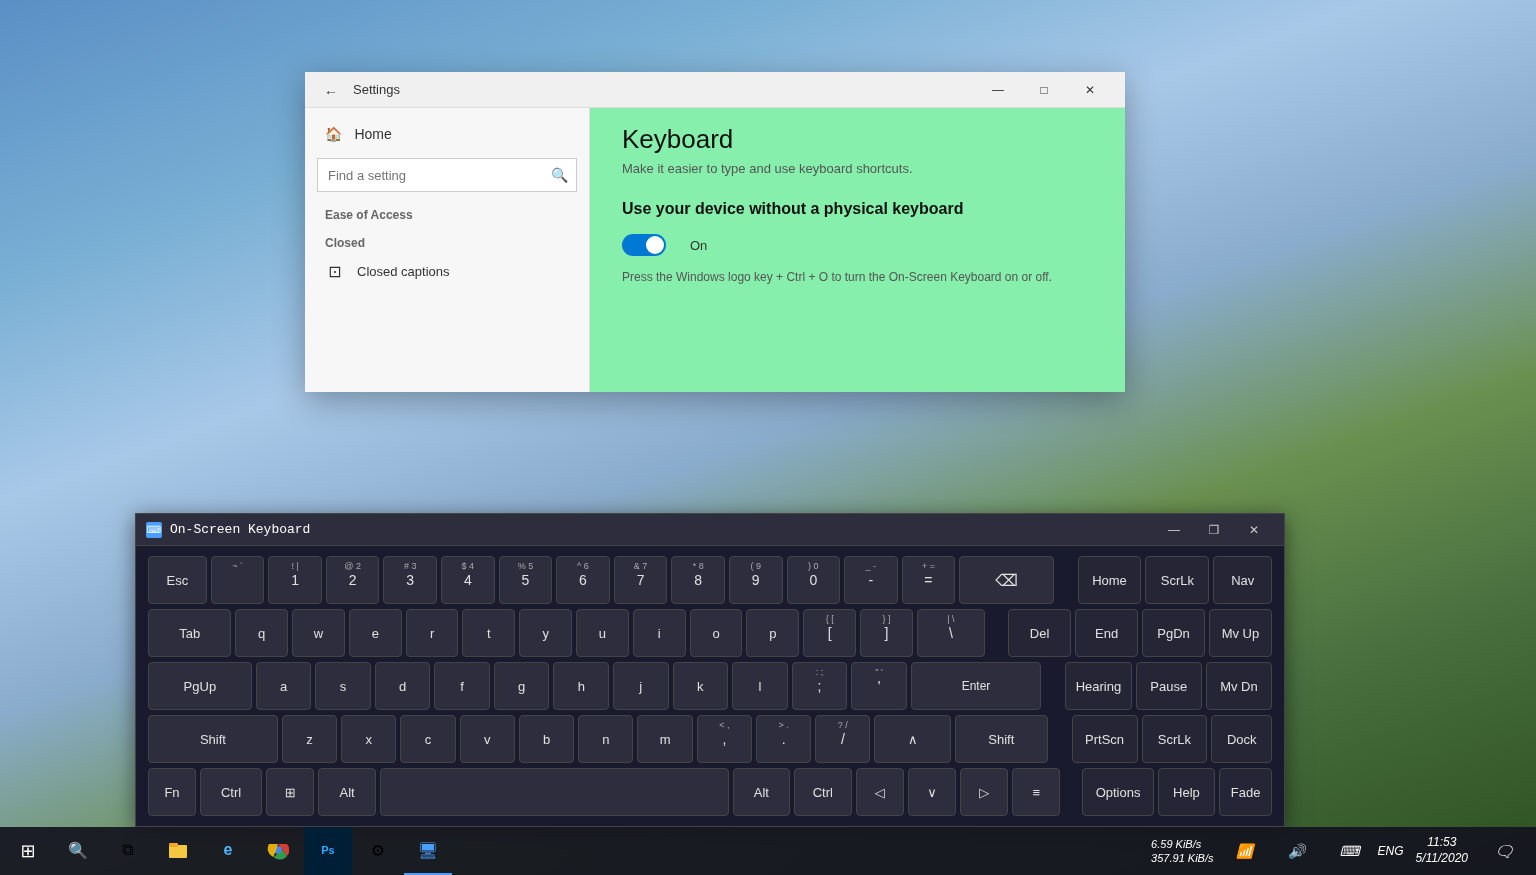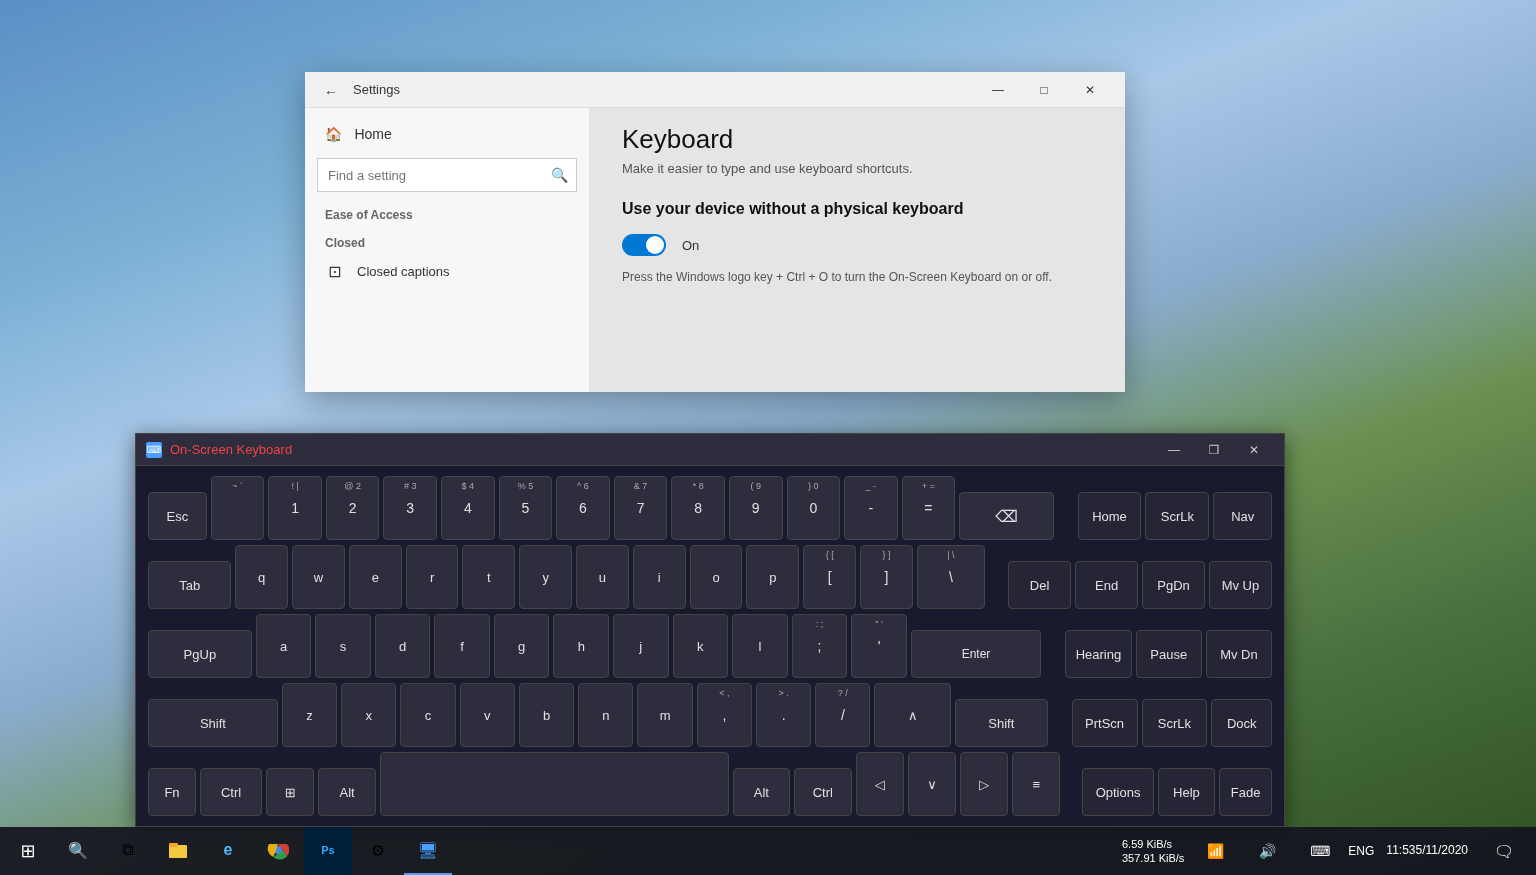--- a/index.html
+++ b/index.html
@@ -58,24 +58,25 @@
     }
     .taskbar-app.active { border-bottom: 2px solid #4a9eff; }
     .taskbar-right {
       margin-left: auto;
       display: flex;
       align-items: center;
       padding-right: 8px;
       gap: 4px;
       color: white;
       font-size: 12px;
+      font-style: italic;
     }
     .taskbar-clock {
       display: flex;
-      flex-direction: row;
+      flex-direction: column;
       align-items: center;
       padding: 0 8px;
       cursor: pointer;
     }
     .taskbar-clock span { font-size: 12px; line-height: 1.3; }
     .sys-group {
       display: flex;
       flex-direction: column;
       font-size: 11px;
       line-height: 1.3;
@@ -199,21 +200,21 @@
       font-size: 16px;
       width: 20px;
       text-align: center;
     }
 
     
     .settings-content {
       flex: 1;
       padding: 16px 32px;
       overflow-y: auto;
-      background: #e5e5e5;
+      background: #86efac;
     }
     .content-title {
       font-size: 26px;
       font-weight: 300;
       color: #111;
       margin-bottom: 6px;
     }
     .content-subtitle {
       font-size: 13px;
       color: #555;
@@ -221,21 +222,21 @@
     }
     .section-heading {
       font-size: 16px;
       font-weight: 600;
       color: #111;
       margin-bottom: 16px;
     }
     .toggle-row {
       display: flex;
       align-items: center;
-      gap: 16px;
+      gap: 24px;
       margin-bottom: 12px;
     }
     .toggle-label {
       font-size: 13px;
       color: #333;
       margin-bottom: 6px;
     }
     
     .toggle-switch {
       width: 44px;
@@ -294,22 +295,23 @@
       border-radius: 2px;
       margin-right: 8px;
       display: flex;
       align-items: center;
       justify-content: center;
       font-size: 10px;
       color: white;
     }
     .osk-title {
       font-size: 13px;
-      color: #ef4444;
+      color: #ffffff;
       flex: 1;
+      font-family: Liberation Mono, monospace;
     }
     .osk-ctrl-btn {
       width: 40px;
       height: 32px;
       display: flex;
       align-items: center;
       justify-content: center;
       color: #ccc;
       font-size: 12px;
       cursor: pointer;
@@ -349,21 +351,21 @@
       color: #aaa;
       position: absolute;
       top: 4px;
       left: 50%;
       transform: translateX(-50%);
       white-space: nowrap;
     }
     .key .main-char {
       font-size: 14px;
     }
-    .key.special { font-size: 13px; margin-top: 16px; }
+    .key.special { font-size: 13px; }
     .key.right-group { background: #252535; }
     .key.backspace-key { font-size: 16px; }
     .key.enter-key { font-size: 12px; }
   </style>
 </head>
 <body>
 
 <div class="desktop">
 
   <div class="settings-window">

